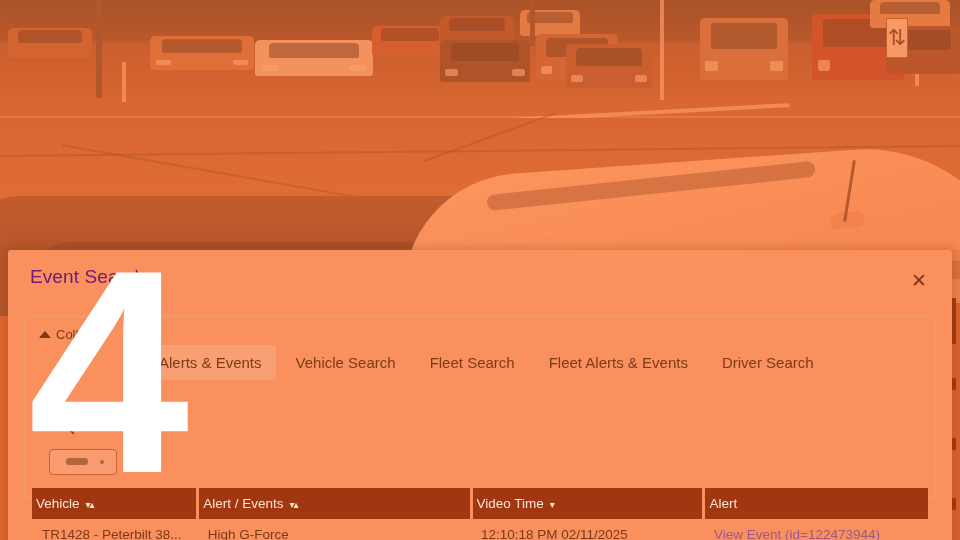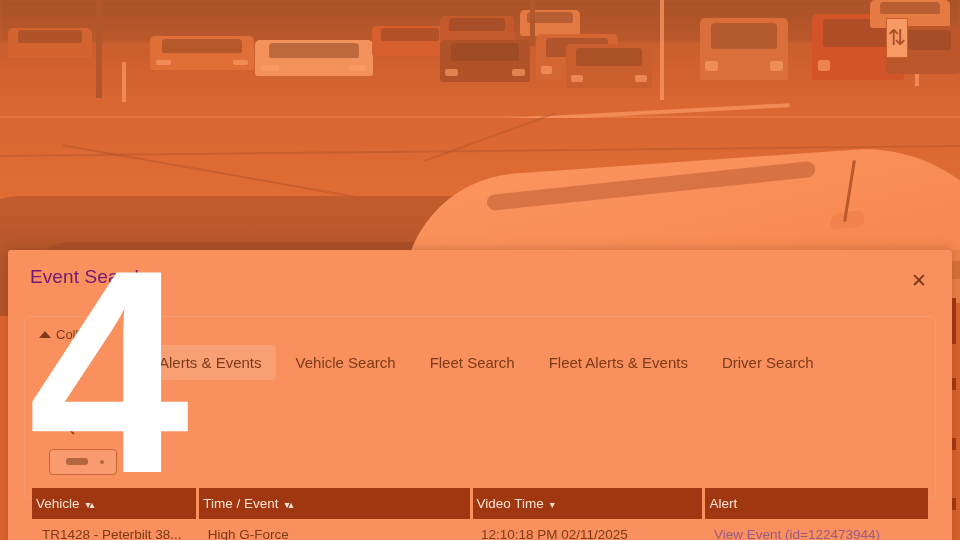--- a/index.html
+++ b/index.html
@@ -289,21 +289,21 @@
             <col style="width:30.5%">
             <col style="width:26%">
             <col style="width:25%">
         </colgroup>
         <thead>
           <tr>
             <th>
               <span>Vehicle</span><span class="sorter">▾▴</span>
             </th>
             <th>
-              <span>Time / Event</span><span class="sorter">▾▴</span>
+              <span>Alert / Events</span><span class="sorter">▾▴</span>
             </th>
             <th>
               <span>Video Time</span><span class="sorter">▾</span>
             </th>
             <th>
               <span>Alert</span>
             </th>
           </tr>
         </thead>
         <tbody>

